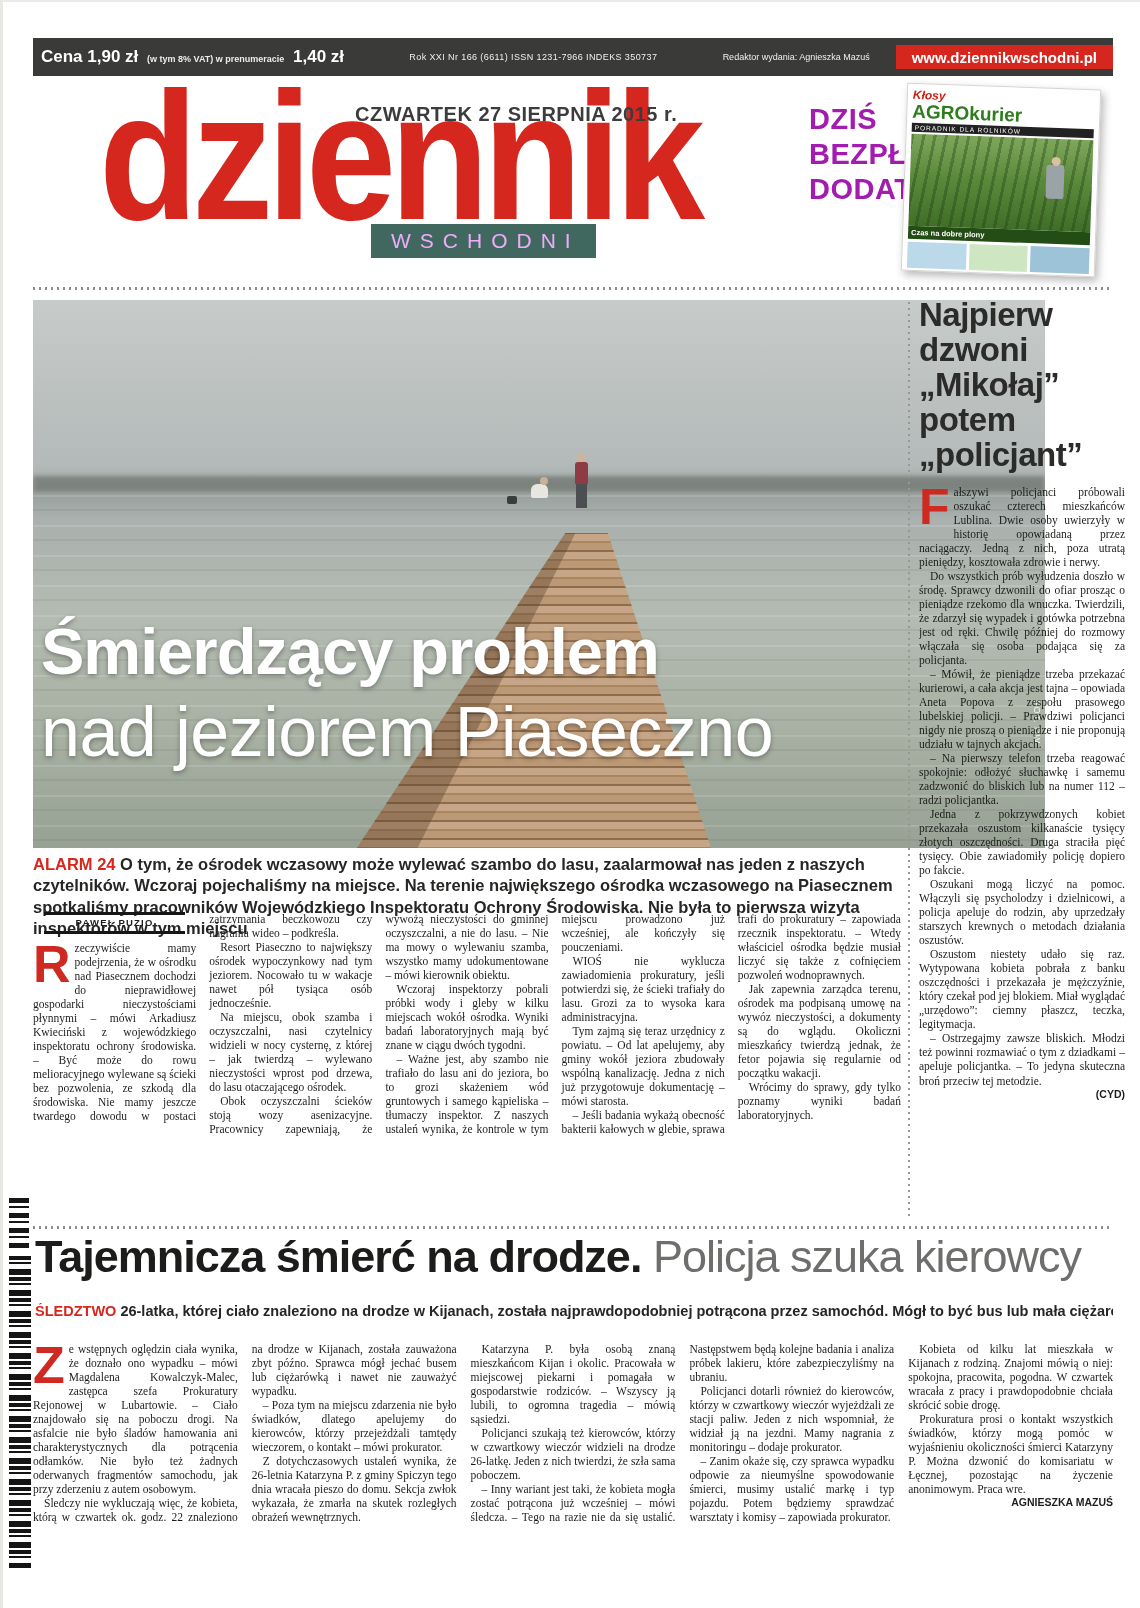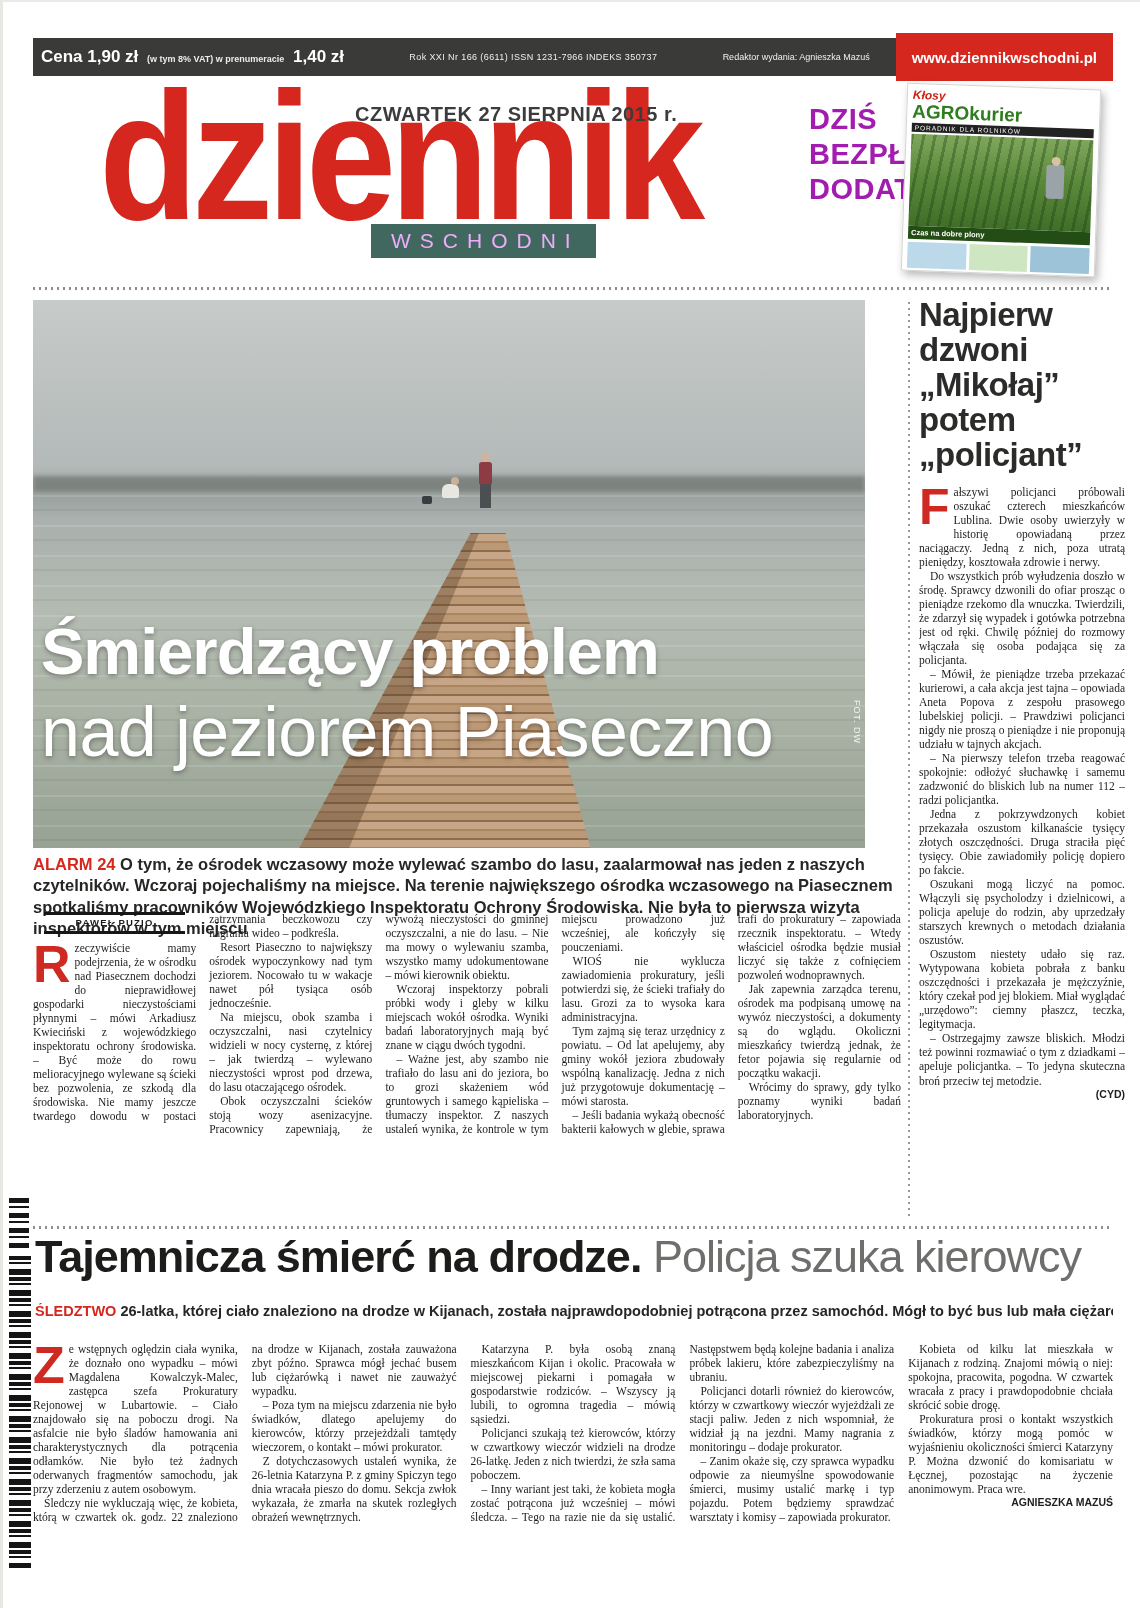--- a/index.html
+++ b/index.html
@@ -7,21 +7,21 @@
         border-left:3px solid #e7e7e3;border-top:2px solid #eceae6;
         font-family:"Liberation Sans",sans-serif;color:#1d1d1b;}
 
   
   .topbar{position:absolute;left:30px;top:36px;width:1080px;height:38px;background:#3a3a38;
           display:flex;align-items:center;color:#fff;}
   .price{padding-left:8px;font-weight:bold;font-size:17px;white-space:nowrap;}
   .price .sm{font-size:9px;font-weight:bold;opacity:.9;margin:0 4px;}
   .edition{flex:1;text-align:center;font-size:9px;opacity:.92;letter-spacing:.4px;}
   .edition2{font-size:9px;opacity:.92;margin-right:26px;}
-  .site{background:#d5271e;height:48px;display:flex;align-items:center;padding:0 16px;
+  .site{background:#d5271e;height:24px;display:flex;align-items:center;padding:0 16px;
         font-weight:bold;font-size:15px;color:#fff;text-decoration:none;text-align:right;}
 
   
   .logo{position:absolute;left:96px;top:64px;font-size:162px;font-weight:bold;color:#d5271e;
         letter-spacing:-6px;line-height:1;transform:scaleY(1.12);transform-origin:top left;z-index:1;}
   .dateline{position:absolute;left:352px;top:101px;font-size:20px;font-weight:bold;color:#3c3c3c;
             letter-spacing:.5px;z-index:3;}
   .logo-sub{position:absolute;left:368px;top:222px;background:#40685e;color:#f0abfc;z-index:4;
             font-size:21px;font-weight:normal;letter-spacing:9px;padding:5px 16px 5px 20px;}
   .promo{position:absolute;left:806px;top:100px;color:#a21caf;z-index:2;}
@@ -45,21 +45,21 @@
   .thumb-rows i{display:block;height:26px;flex:1;}
   .thumb-rows i:nth-child(1){background:#bcd9ea;}
   .thumb-rows i:nth-child(2){background:#cfe6c2;}
   .thumb-rows i:nth-child(3){background:#9cc3d8;}
 
   .dotrule{position:absolute;left:30px;width:1080px;height:3px;
       background:repeating-linear-gradient(90deg,#8f8f8d 0 2px,transparent 2px 6px);}
   .dr1{top:285px;} .dr2{top:1224px;}
 
   
-  .hero{position:absolute;left:30px;top:298px;width:832px;height:548px;overflow:hidden;
+  .hero{position:absolute;left:30px;top:298px;width:1012px;height:548px;overflow:hidden;
         background:linear-gradient(180deg,#c7cbca 0%,#b4bab9 30%,#9ba3a0 36%,#aab1ae 40%,
                    #b4bbb2 58%,#a8b1a3 78%,#97a294 100%);}
   .treeline{position:absolute;left:0;top:176px;width:100%;height:16px;background:#767d78;filter:blur(2px);opacity:.85;}
   .water-streaks{position:absolute;left:0;top:195px;width:100%;height:353px;opacity:.25;
       background:repeating-linear-gradient(180deg,rgba(255,255,255,.5) 0 2px,transparent 2px 14px,rgba(60,70,65,.35) 14px 16px,transparent 16px 30px);}
   .pier{position:absolute;left:0;top:0;width:100%;height:100%;
       clip-path:polygon(52.6% 42.5%,56.8% 42.5%,67% 100%,32% 100%);
       background:repeating-linear-gradient(180deg,#c7a687 0 7px,#a98560 7px 9px,#bb9876 9px 16px,#8f6d4c 16px 18px);}
   .pier-shade{position:absolute;left:0;top:0;width:100%;height:100%;
       clip-path:polygon(52.6% 42.5%,53.6% 42.5%,38% 100%,32% 100%);background:rgba(80,55,35,.35);}

